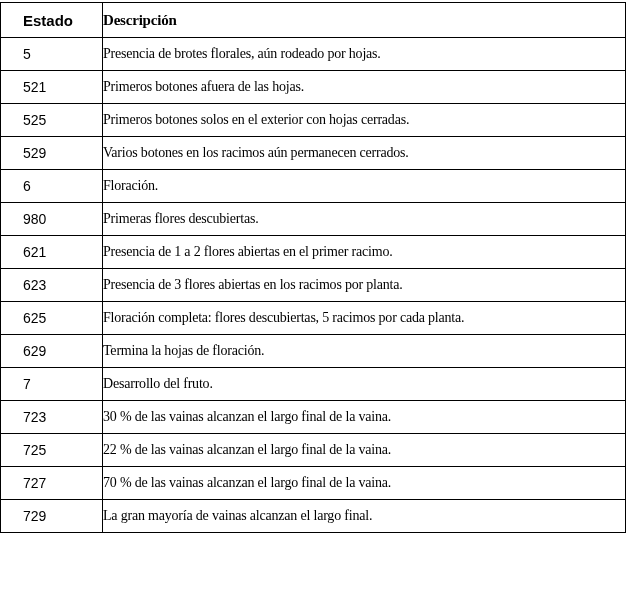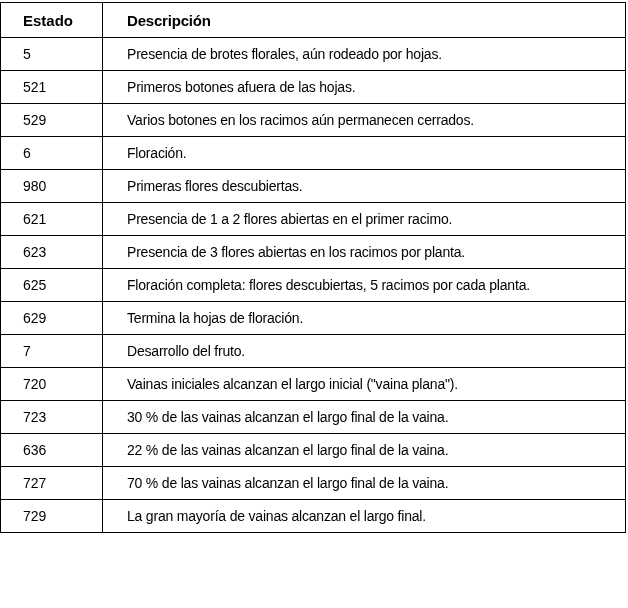--- a/index.html
+++ b/index.html
@@ -6,21 +6,21 @@
   body { width: 628px; height: 608px; position: relative; overflow: hidden;
          font-family: "Liberation Sans", sans-serif; color: #000; }
   table { position: absolute; left: 0; top: 2px; width: 626px;
           border-collapse: collapse; table-layout: fixed; }
   td, th { border: 1.5px solid #000; height: 32px; padding: 0;
            font-size: 14px; text-align: left; vertical-align: middle;
            white-space: nowrap; overflow: hidden; }
   th { font-weight: bold; font-size: 15px; height: 34px; }
   col.c1 { width: 102px; }
   td.state, th.state { padding-left: 22px; }
-  td.desc, th.desc { padding-left: 24px; letter-spacing: -0.2px; }
+  td.desc, th.desc { letter-spacing: -0.2px; font-family: Liberation Serif, serif; }
 </style>
 </head>
 <body>
 
 <table>
   <colgroup>
       <col class="c1">
       <col>
     </colgroup>
   <thead>
@@ -30,20 +30,24 @@
     </tr>
   </thead>
   <tbody id="rows">
       <tr>
         <td class="state">5</td>
         <td class="desc">Presencia de brotes florales, aún rodeado por hojas.</td>
       </tr>
       <tr>
         <td class="state">521</td>
         <td class="desc">Primeros botones afuera de las hojas.</td>
+      </tr>
+      <tr>
+        <td class="state">525</td>
+        <td class="desc">Primeros botones solos en el exterior con hojas cerradas.</td>
       </tr>
       <tr>
         <td class="state">529</td>
         <td class="desc">Varios botones en los racimos aún permanecen cerrados.</td>
       </tr>
       <tr>
         <td class="state">6</td>
         <td class="desc">Floración.</td>
       </tr>
       <tr>
@@ -64,29 +68,25 @@
       </tr>
       <tr>
         <td class="state">629</td>
         <td class="desc">Termina la hojas de floración.</td>
       </tr>
       <tr>
         <td class="state">7</td>
         <td class="desc">Desarrollo del fruto.</td>
       </tr>
       <tr>
-        <td class="state">720</td>
-        <td class="desc">Vainas iniciales alcanzan el largo inicial ("vaina plana").</td>
-      </tr>
-      <tr>
         <td class="state">723</td>
         <td class="desc">30 % de las vainas alcanzan el largo final de la vaina.</td>
       </tr>
       <tr>
-        <td class="state">636</td>
+        <td class="state">725</td>
         <td class="desc">22 % de las vainas alcanzan el largo final de la vaina.</td>
       </tr>
       <tr>
         <td class="state">727</td>
         <td class="desc">70 % de las vainas alcanzan el largo final de la vaina.</td>
       </tr>
       <tr>
         <td class="state">729</td>
         <td class="desc">La gran mayoría de vainas alcanzan el largo final.</td>
       </tr>

